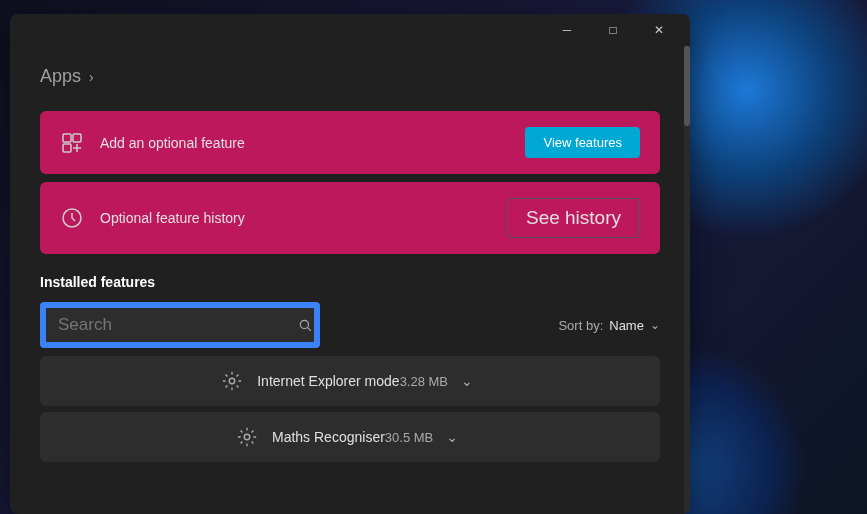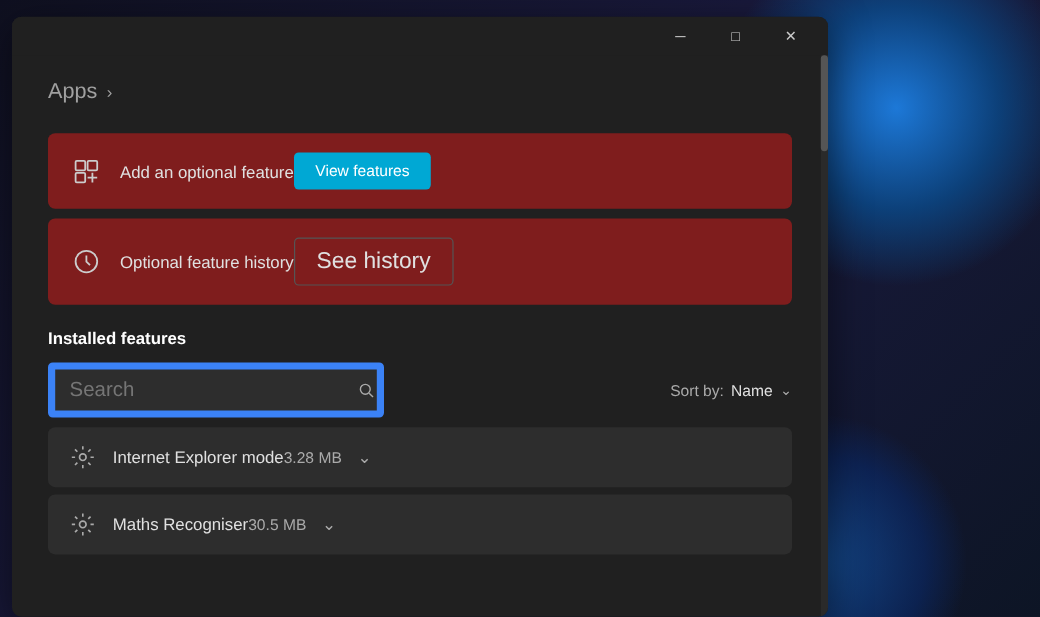--- a/index.html
+++ b/index.html
@@ -139,21 +139,22 @@
     .breadcrumb-current {
       font-size: 22px;
       font-weight: 600;
       color: #ffffff;
     }
 
     
     .feature-card {
       display: flex;
       align-items: center;
-      background: #7f1d1d;
+      justify-content: space-between;
+      background: #be185d;
       border-radius: 6px;
       padding: 16px 20px;
       margin-bottom: 8px;
     }
 
     .feature-card-left {
       display: flex;
       align-items: center;
       gap: 16px;
     }
@@ -251,21 +252,21 @@
     }
 
     .sort-label { color: #aaa; }
     .sort-value { color: #e0e0e0; font-weight: 500; }
     .sort-chevron { color: #aaa; font-size: 12px; }
 
     
     .feature-list-item {
       display: flex;
       align-items: center;
-      justify-content: flex-start;
+      justify-content: center;
       background: #2d2d2d;
       border-radius: 6px;
       padding: 14px 18px;
       margin-bottom: 6px;
       cursor: pointer;
     }
 
     .feature-list-left {
       display: flex;
       align-items: center;

